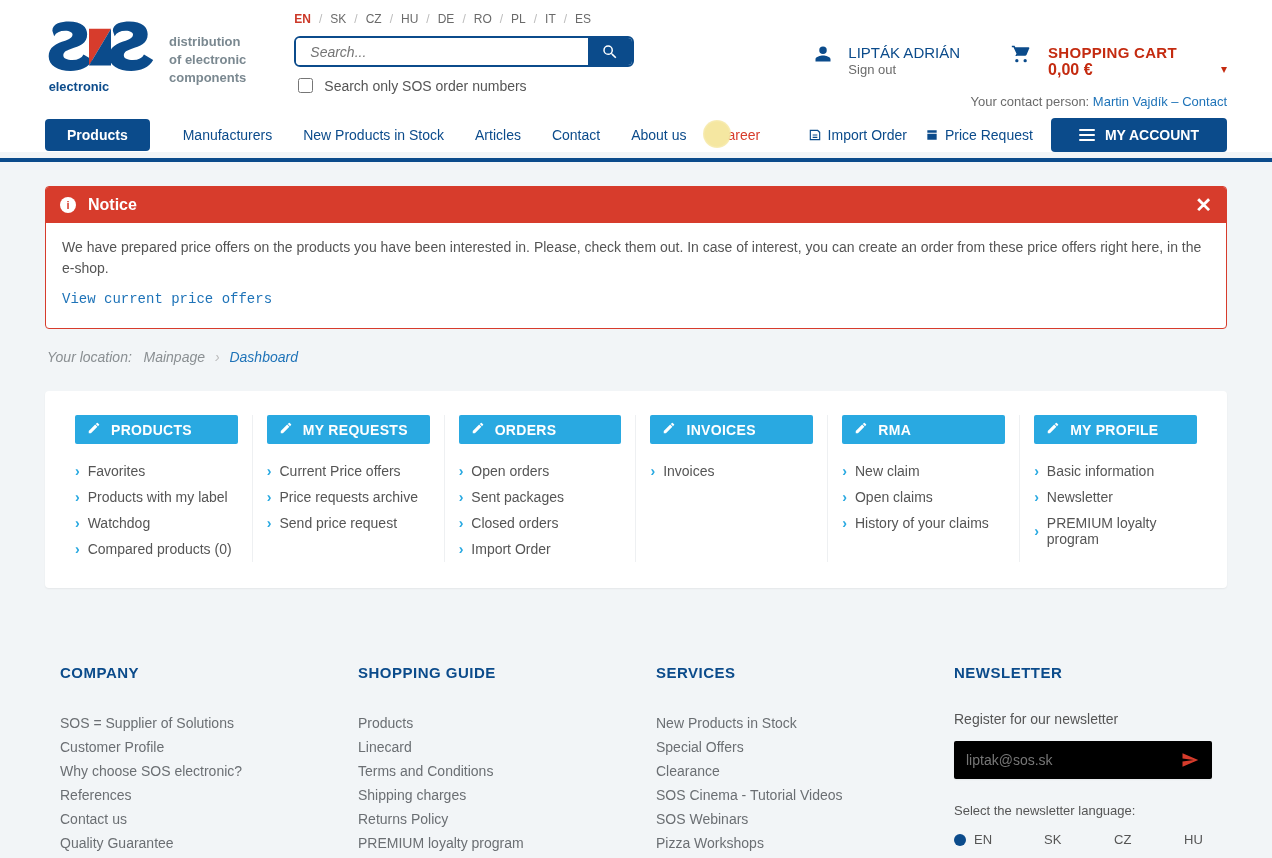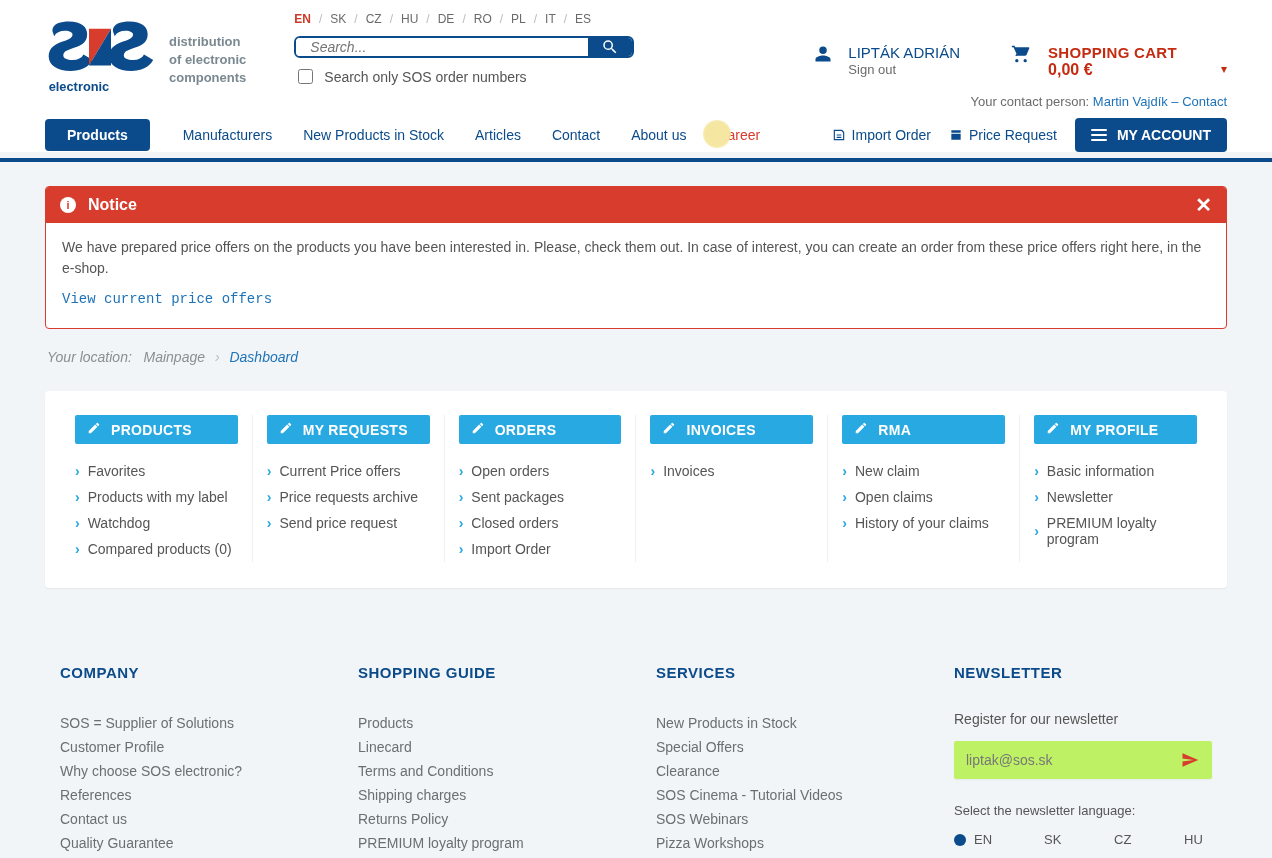--- a/index.html
+++ b/index.html
@@ -62,21 +62,21 @@
     flex-wrap: wrap;
   }
   .lang-row span { padding: 0 2px; }
   .lang-row .active { color: var(--red-dark); font-weight: 700; }
   .lang-row .sep { color: #bbb; }
   .search-wrap {
     display: flex;
     border: 2px solid var(--blue-dark);
     border-radius: 6px;
     overflow: hidden;
-    height: 22px;
+    height: 31px;
   }
   .search-wrap input {
     flex: 1;
     border: none;
     padding: 0 14px;
     font-style: italic;
     font-size: 14px;
     outline: none;
     color: #888;
   }
@@ -163,21 +163,21 @@
     display: flex;
     align-items: center;
     gap: 6px;
     font-size: 14px;
   }
   .nav-right svg { width: 14px; height: 14px; fill: var(--blue-dark); }
   .my-account-btn {
     background: var(--blue-dark);
     color: #fff;
     font-weight: 700;
-    padding: 8px 16px;
+    padding: 8px 28px;
     border-radius: 4px;
     display: flex;
     align-items: center;
     gap: 10px;
     font-size: 14px;
   }
   .burger { display: inline-block; width: 16px; }
   .burger span { display: block; height: 2px; background: #fff; margin: 3px 0; border-radius: 1px; }
   .yellow-dot {
     position: absolute;
@@ -300,21 +300,21 @@
     margin: 0 0 30px 0;
   }
   .foot-list a {
     display: block;
     color: #6b6f73;
     padding: 4px 0;
     font-size: 14px;
   }
   .newsletter p { color: #555; margin: 0 0 14px 0; }
   .newsletter-input {
-    background: #bef264;
+    background: #000000;
     border-radius: 2px;
     display: flex;
     align-items: center;
     padding: 10px 12px;
     box-shadow: 0 1px 2px rgba(0,0,0,0.05);
   }
   .newsletter-input span { color: #777; flex: 1; }
   .newsletter-input svg { width: 20px; height: 18px; fill: var(--red); }
   .nl-lang-label { color: #555; font-size: 13px; margin-top: 24px; }
   .nl-langs {

